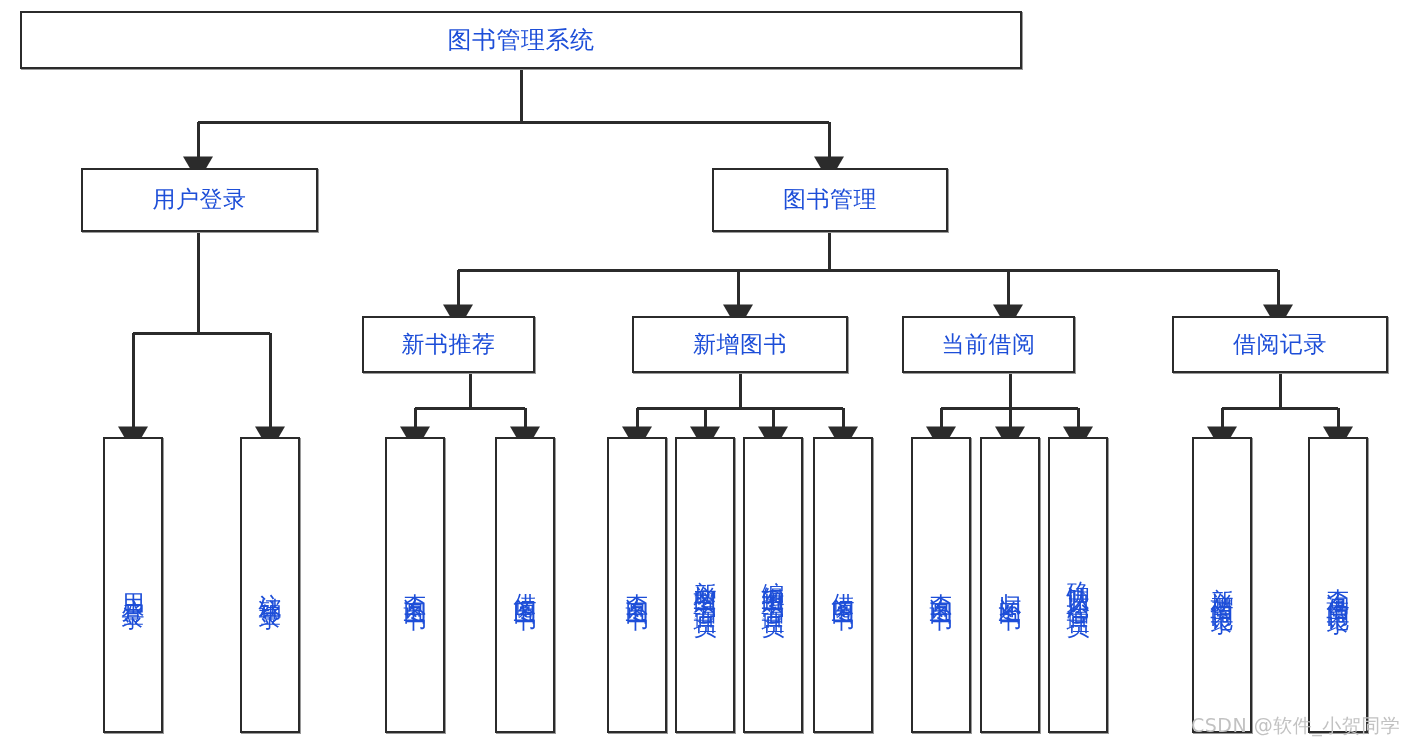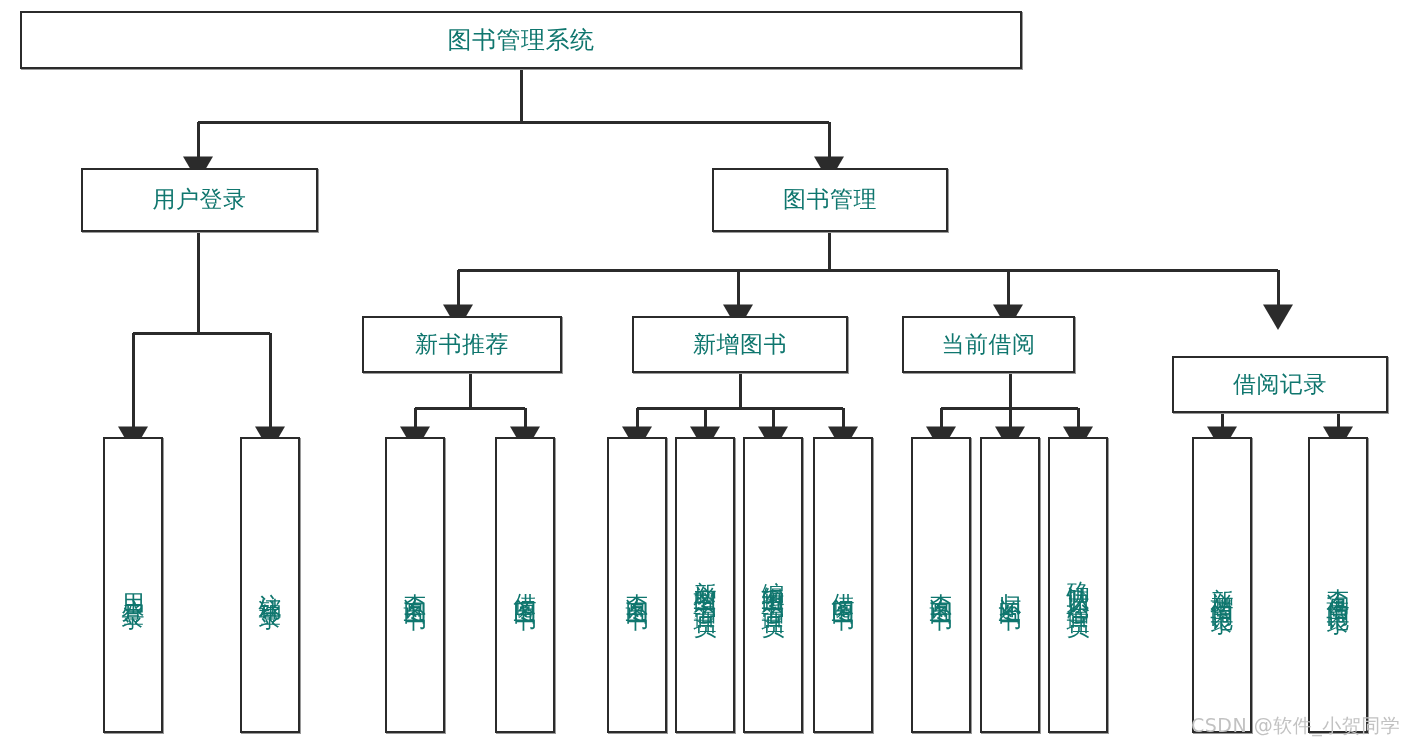--- a/index.html
+++ b/index.html
@@ -31,21 +31,21 @@
     box-sizing: border-box;
     background: #ffffff;
     border: 2px solid #2b2b2b;
     box-shadow: 1px 1px 0 #9a9a9a;
     display: flex;
     align-items: center;
     justify-content: center;
     overflow: hidden;
   }
   .node-label {
-    color: #0f766e;
+    color: #1d4ed8;
     line-height: 1.12;
     letter-spacing: 0.5px;
     white-space: pre;
     text-align: center;
   }
   
   .node.horiz .node-label {
     font-size: 23px;
     writing-mode: horizontal-tb;
   }
@@ -133,30 +133,30 @@
     <span class="node-label">图书管理系统</span>
   </div>
 
   <div class="node horiz" style="left:81px; top:168px; width:237px; height:64px;">
     <span class="node-label">用户登录</span>
   </div>
   <div class="node horiz" style="left:712px; top:168px; width:236px; height:64px;">
     <span class="node-label">图书管理</span>
   </div>
 
-  <div class="node horiz" style="left:362px; top:316px; width:200px; height:57px;">
+  <div class="node horiz" style="left:362px; top:316px; width:173px; height:57px;">
     <span class="node-label">新书推荐</span>
   </div>
   <div class="node horiz" style="left:632px; top:316px; width:216px; height:57px;">
     <span class="node-label">新增图书</span>
   </div>
   <div class="node horiz" style="left:902px; top:316px; width:173px; height:57px;">
     <span class="node-label">当前借阅</span>
   </div>
-  <div class="node horiz" style="left:1172px; top:316px; width:216px; height:57px;margin-top:40px;">
+  <div class="node horiz" style="left:1172px; top:316px; width:216px; height:57px;">
     <span class="node-label">借阅记录</span>
   </div>
 
   <div class="node vert" style="left:103px; top:437px; width:60px; height:296px;">
     <span class="node-label">用户登录</span>
   </div>
   <div class="node vert" style="left:240px; top:437px; width:60px; height:296px;">
     <span class="node-label">注销登录</span>
   </div>
 

